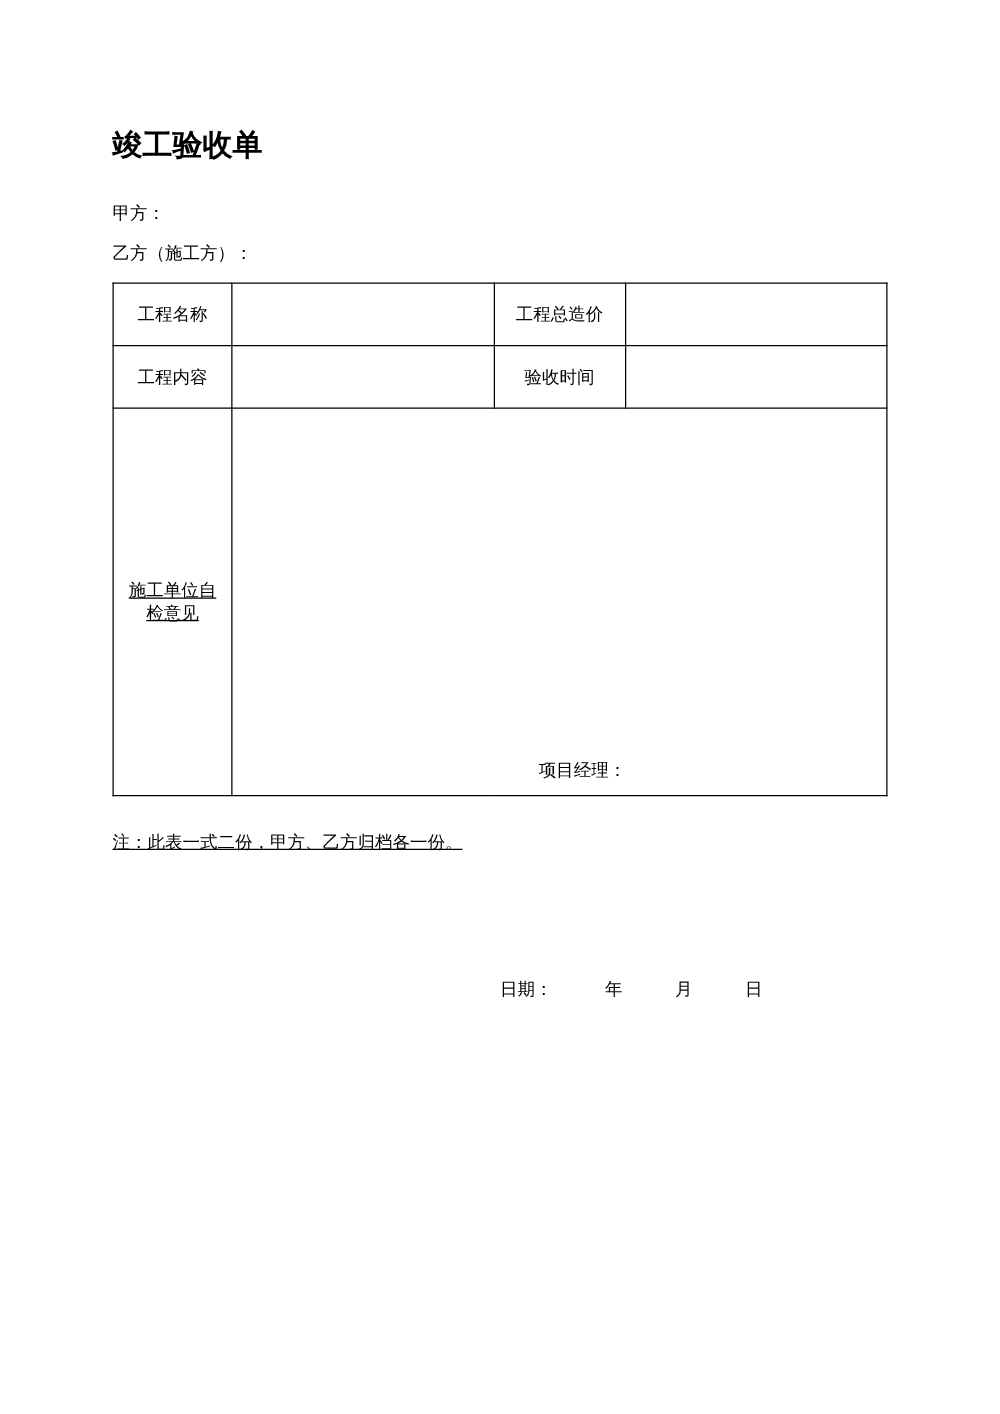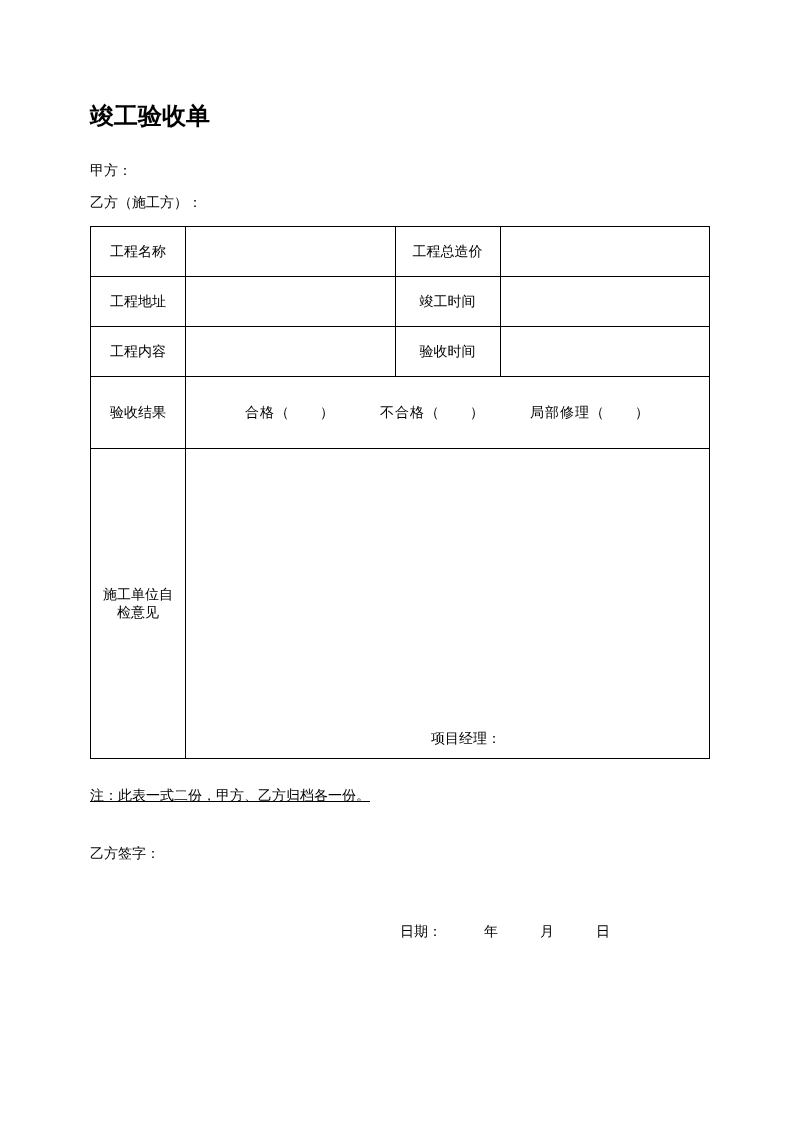--- a/index.html
+++ b/index.html
@@ -44,20 +44,21 @@
       width: 105px;
     }
     .row-h {
       height: 50px;
     }
     .result-row {
       height: 72px;
     }
     .opinion-row {
       height: 310px;
+      text-decoration: underline;
     }
     .result-options {
       text-align: center;
       letter-spacing: 1px;
     }
     .opinion-cell {
       position: relative;
       vertical-align: bottom;
       text-align: right;
     }
@@ -107,48 +108,37 @@
     <col>
   </colgroup>
   <tbody>
       <tr class="row-h">
     <td>工程名称</td>
     <td></td>
     <td>工程总造价</td>
     <td></td>
   </tr>
   <tr class="row-h">
-    <td>工程地址</td>
-    <td></td>
-    <td>竣工时间</td>
-    <td></td>
-  </tr>
-  <tr class="row-h">
     <td>工程内容</td>
     <td></td>
     <td>验收时间</td>
     <td></td>
-  </tr>
-  <tr class="result-row">
-    <td>验收结果</td>
-    <td colspan="3" class="result-options">合格（　　）　　　不合格（　　）　　　局部修理（　　）</td>
   </tr>
   <tr class="opinion-row">
     <td>施工单位自检意见</td>
     <td colspan="3" class="opinion-cell">
       <span class="manager-label">项目经理：</span>
     </td>
   </tr>
 </tbody>
   </table>
 
 <div class="note">注：此表一式二份，甲方、乙方归档各一份。</div>
 
 <div class="signature-row">
-  <div class="sig-right">乙方签字：</div>
 </div>
 
 <div class="date-row">
   <span>日期：</span>
   <span class="date-gap" style="width:35px;"></span>
   <span>年</span>
   <span class="date-gap" style="width:35px;"></span>
   <span>月</span>
   <span class="date-gap" style="width:35px;"></span>
   <span>日</span>

